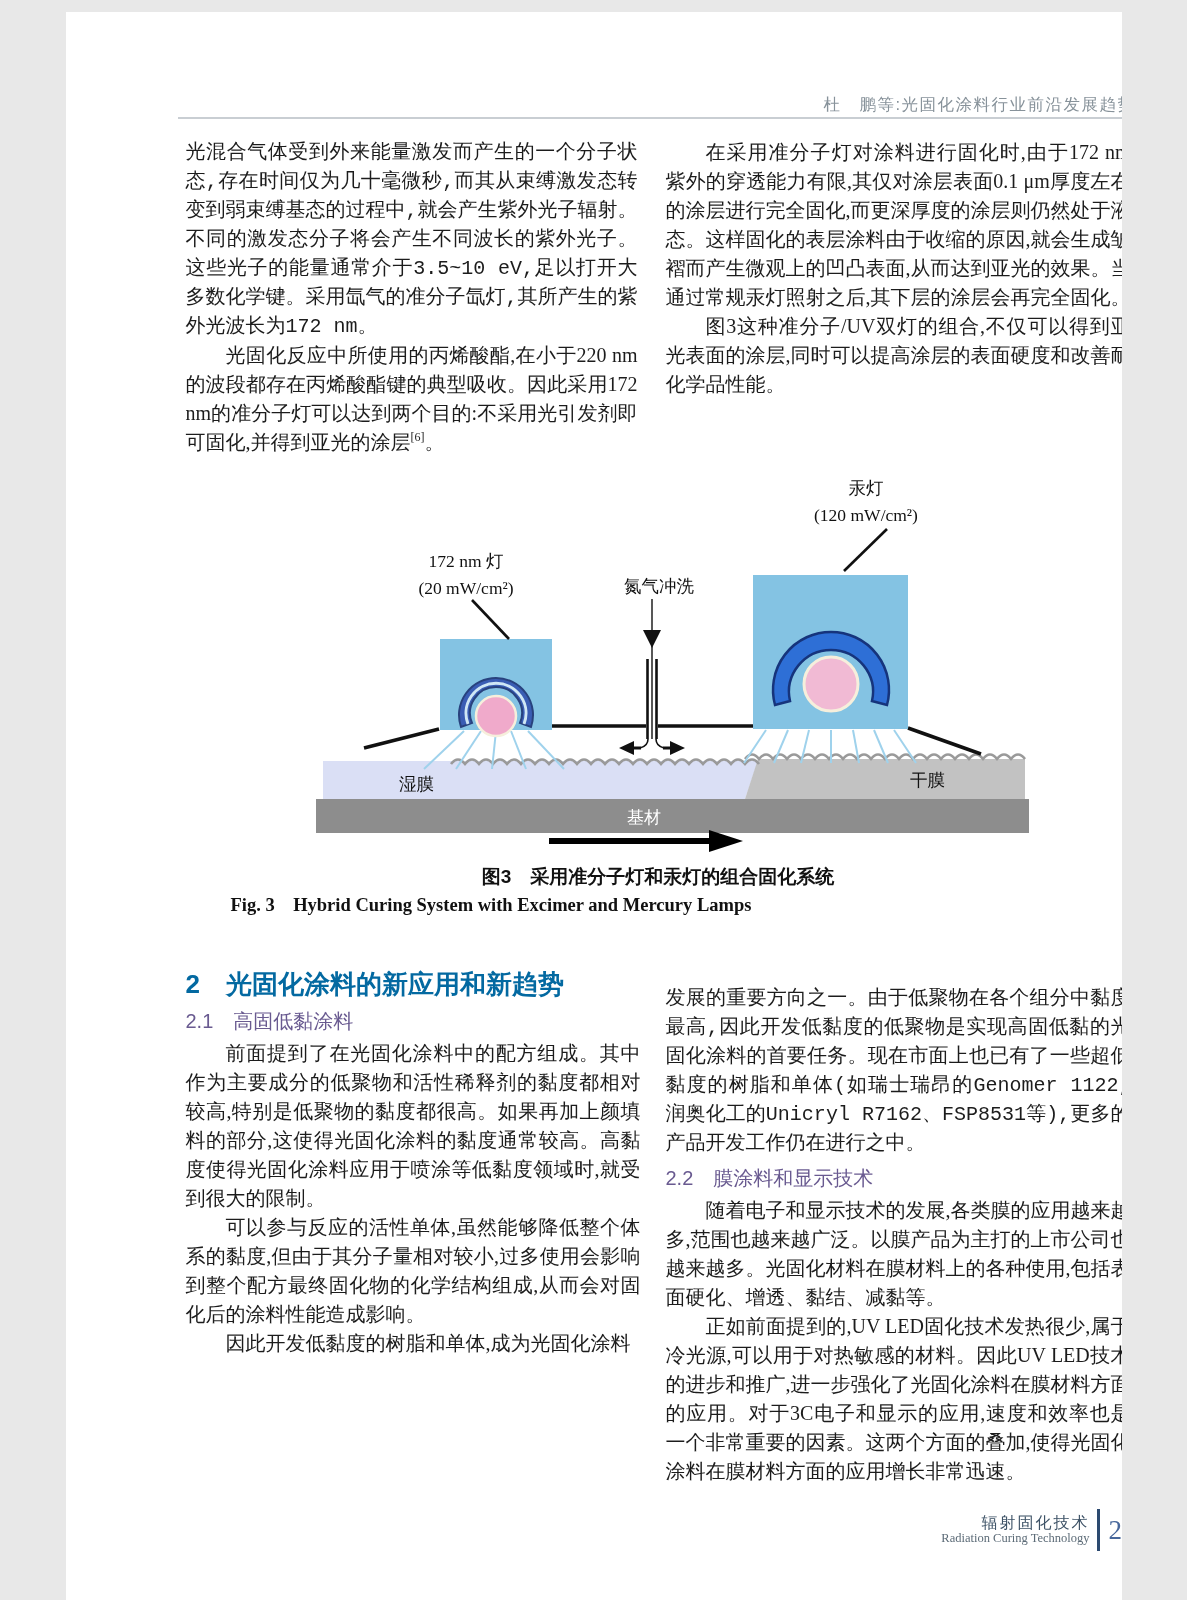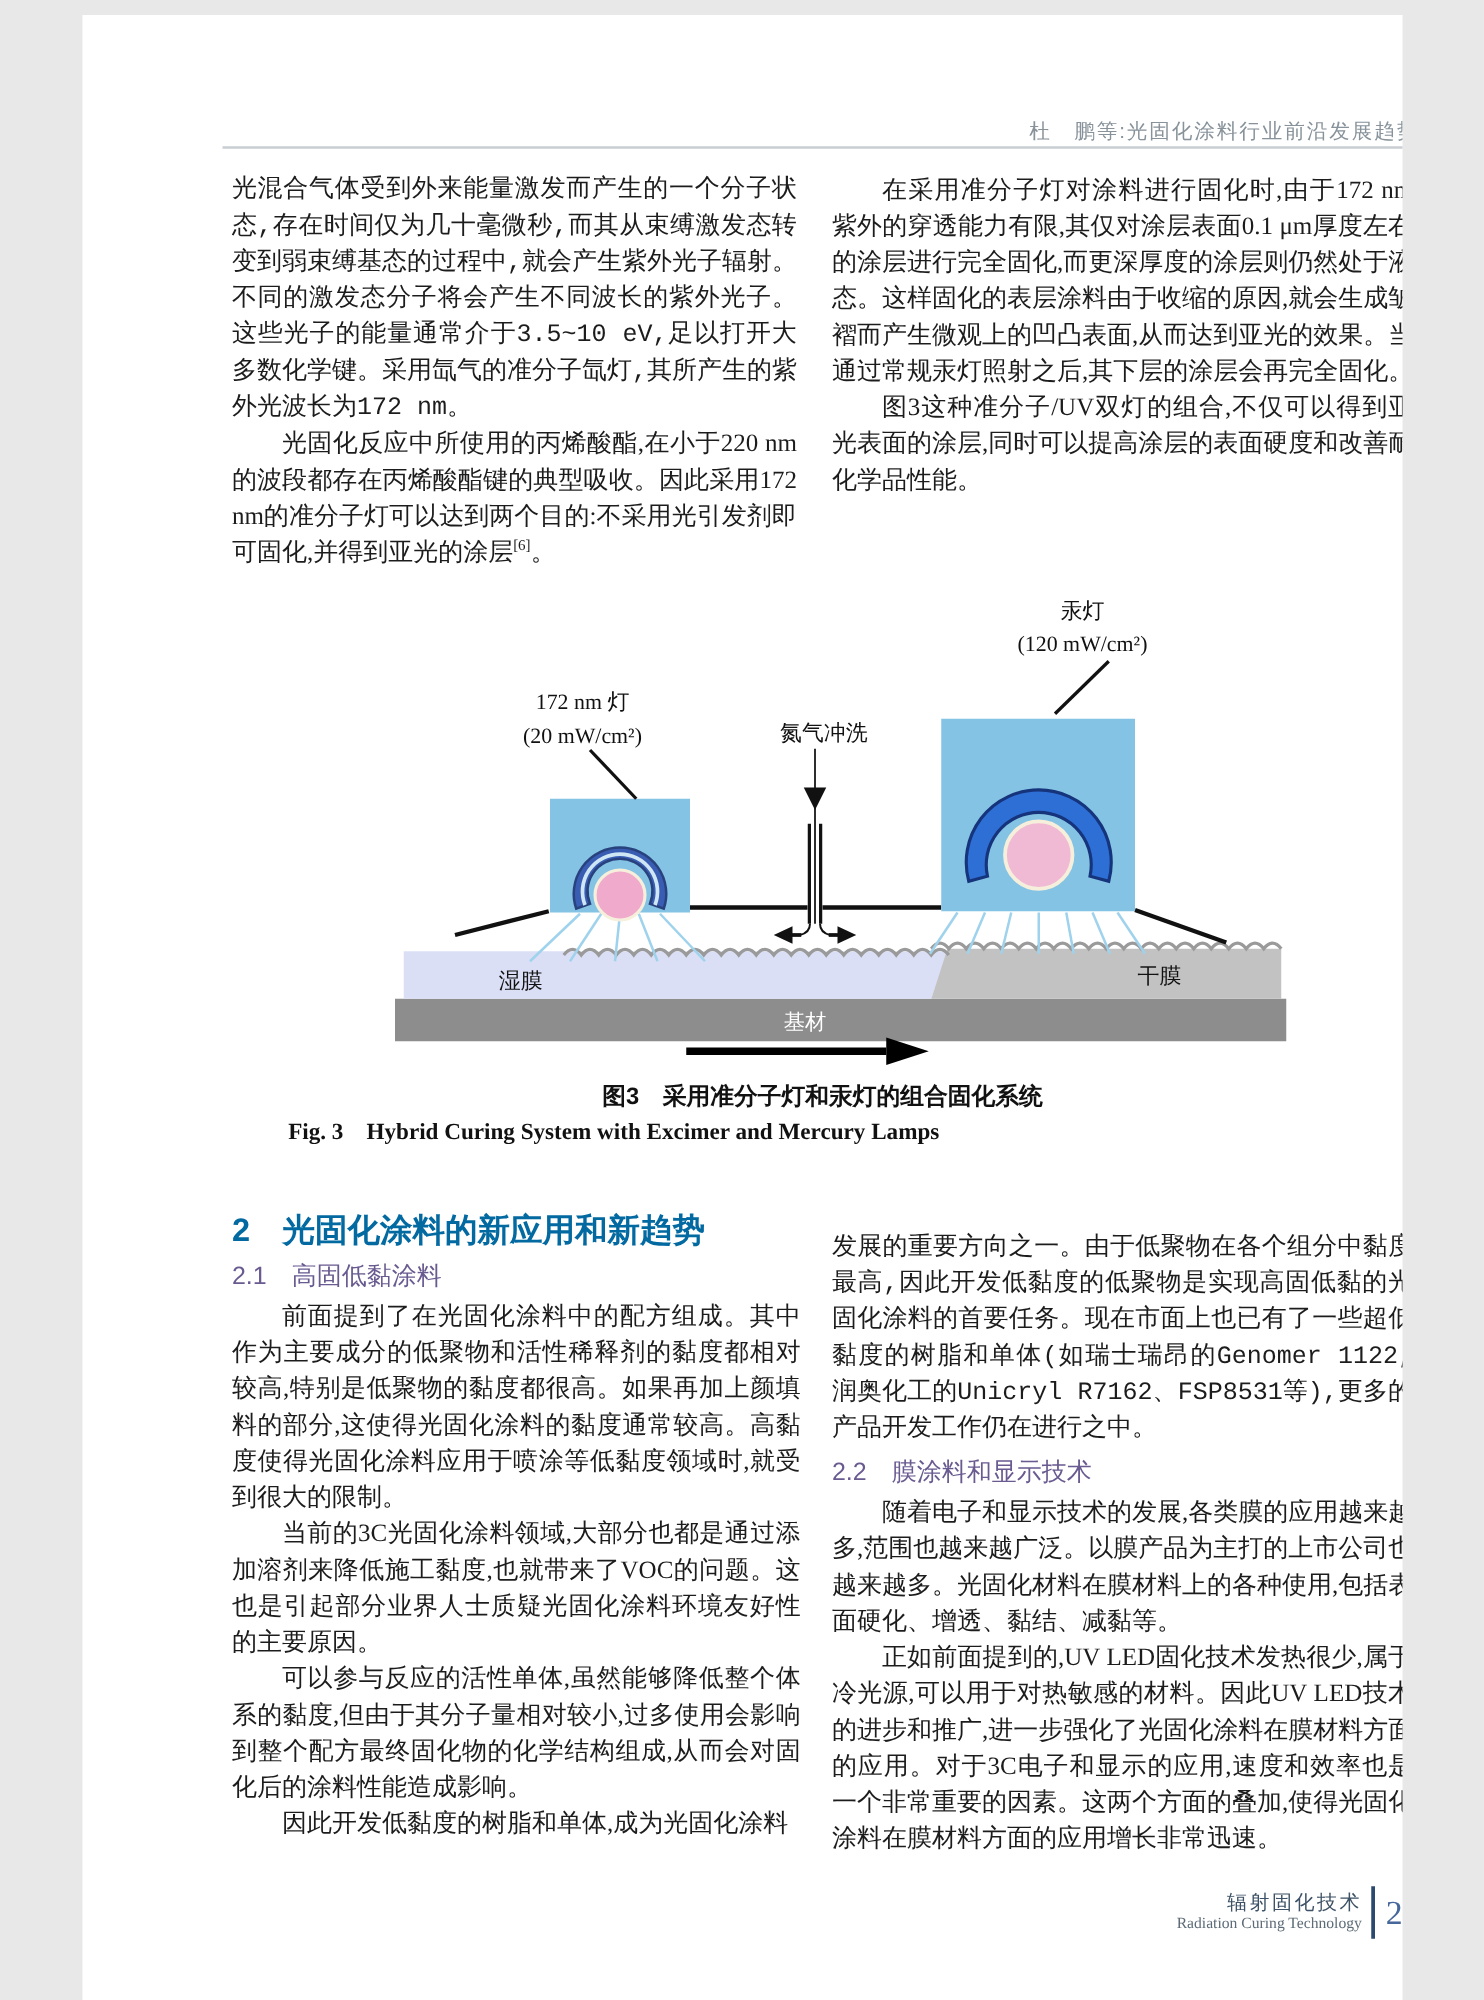--- a/index.html
+++ b/index.html
@@ -131,21 +131,20 @@
     </svg>
   </div>
 
   <div class="fig-caption-zh">图3　采用准分子灯和汞灯的组合固化系统</div>
   <div class="fig-caption-en">Fig. 3　Hybrid Curing System with Excimer and Mercury Lamps</div>
 
   <div class="coltext" style="left:120px;top:956px;width:455px;">
     <h2 class="h2sec">2　光固化涂料的新应用和新趋势</h2>
     <h3 class="h3sec">2.1　高固低黏涂料</h3>
     <p>前面提到了在光固化涂料中的配方组成。其中作为主要成分的低聚物和活性稀释剂的黏度都相对较高,特别是低聚物的黏度都很高。如果再加上颜填料的部分,这使得光固化涂料的黏度通常较高。高黏度使得光固化涂料应用于喷涂等低黏度领域时,就受到很大的限制。</p>
-    <p>当前的3C光固化涂料领域,大部分也都是通过添加溶剂来降低施工黏度,也就带来了VOC的问题。这也是引起部分业界人士质疑光固化涂料环境友好性的主要原因。</p>
     <p>可以参与反应的活性单体,虽然能够降低整个体系的黏度,但由于其分子量相对较小,过多使用会影响到整个配方最终固化物的化学结构组成,从而会对固化后的涂料性能造成影响。</p>
     <p>因此开发低黏度的树脂和单体,成为光固化涂料</p>
   </div>
 
   <div class="coltext" style="left:600px;top:972px;width:465px;">
     <p class="noindent">发展的重要方向之一。由于低聚物在各个组分中黏度最高,因此开发低黏度的低聚物是实现高固低黏的光固化涂料的首要任务。现在市面上也已有了一些超低黏度的树脂和单体(如瑞士瑞昂的Genomer 1122,润奥化工的Unicryl R7162、FSP8531等),更多的产品开发工作仍在进行之中。</p>
     <h3 class="h3sec">2.2　膜涂料和显示技术</h3>
     <p>随着电子和显示技术的发展,各类膜的应用越来越多,范围也越来越广泛。以膜产品为主打的上市公司也越来越多。光固化材料在膜材料上的各种使用,包括表面硬化、增透、黏结、减黏等。</p>
     <p>正如前面提到的,UV LED固化技术发热很少,属于冷光源,可以用于对热敏感的材料。因此UV LED技术的进步和推广,进一步强化了光固化涂料在膜材料方面的应用。对于3C电子和显示的应用,速度和效率也是一个非常重要的因素。这两个方面的叠加,使得光固化涂料在膜材料方面的应用增长非常迅速。</p>
   </div>

